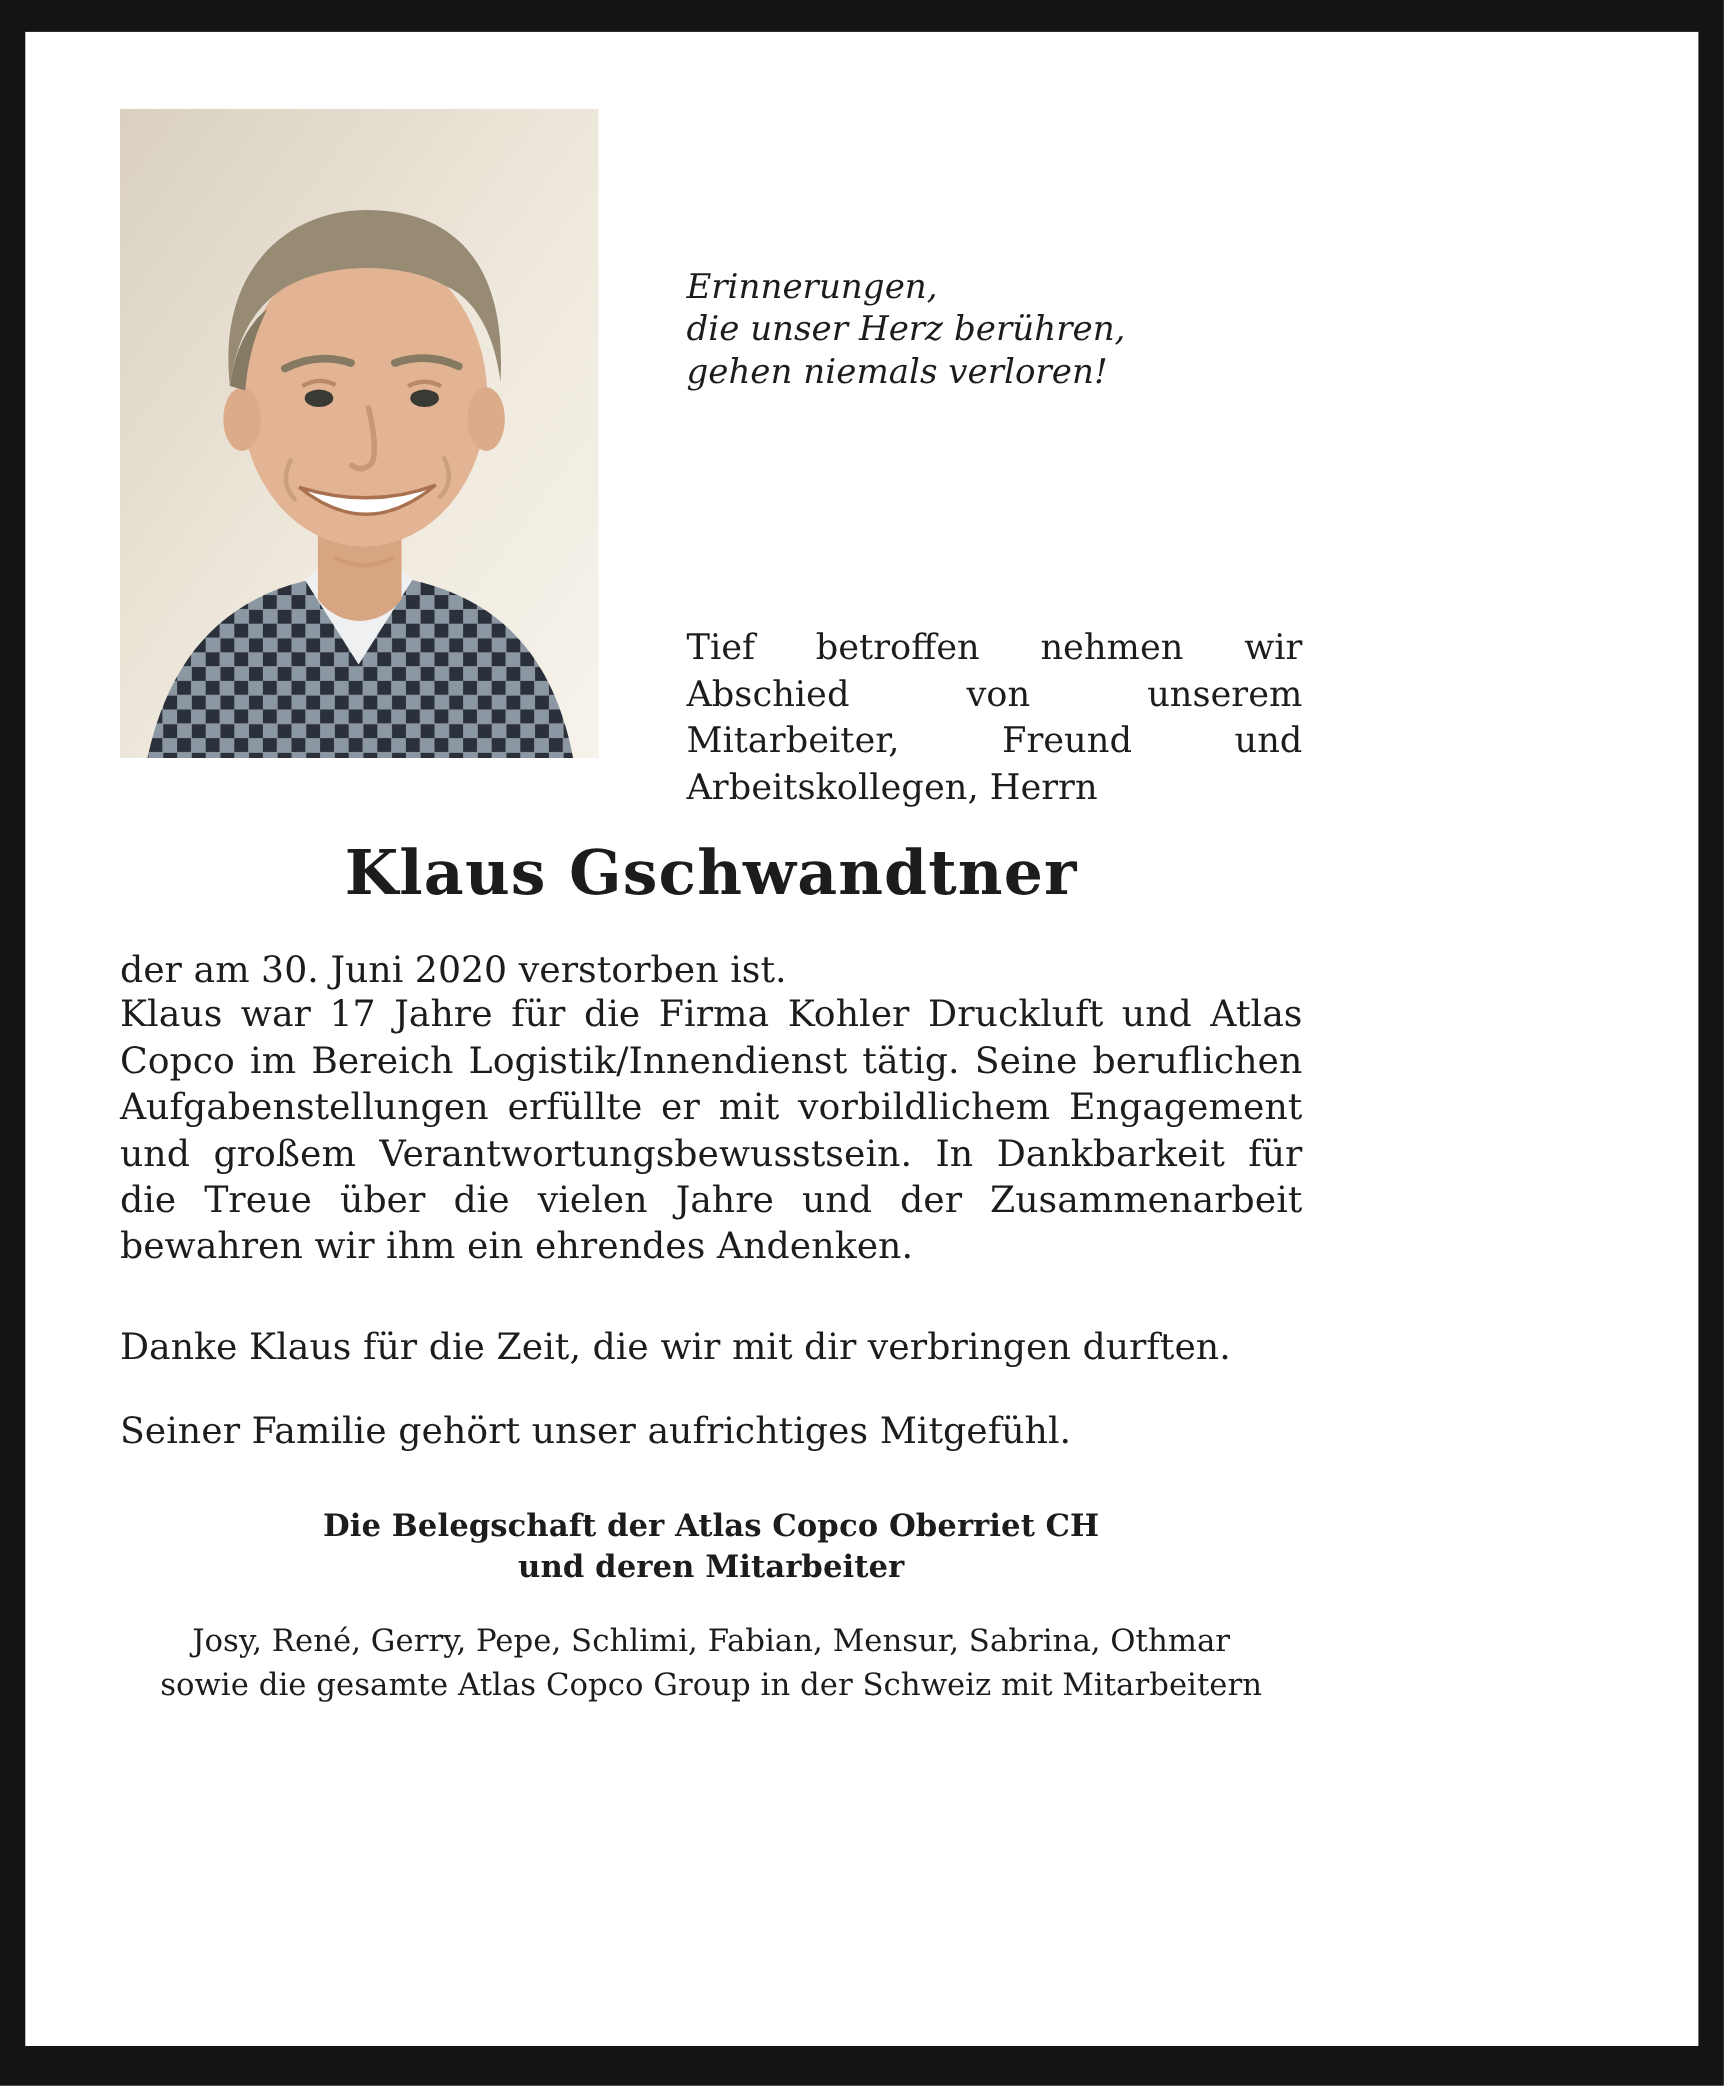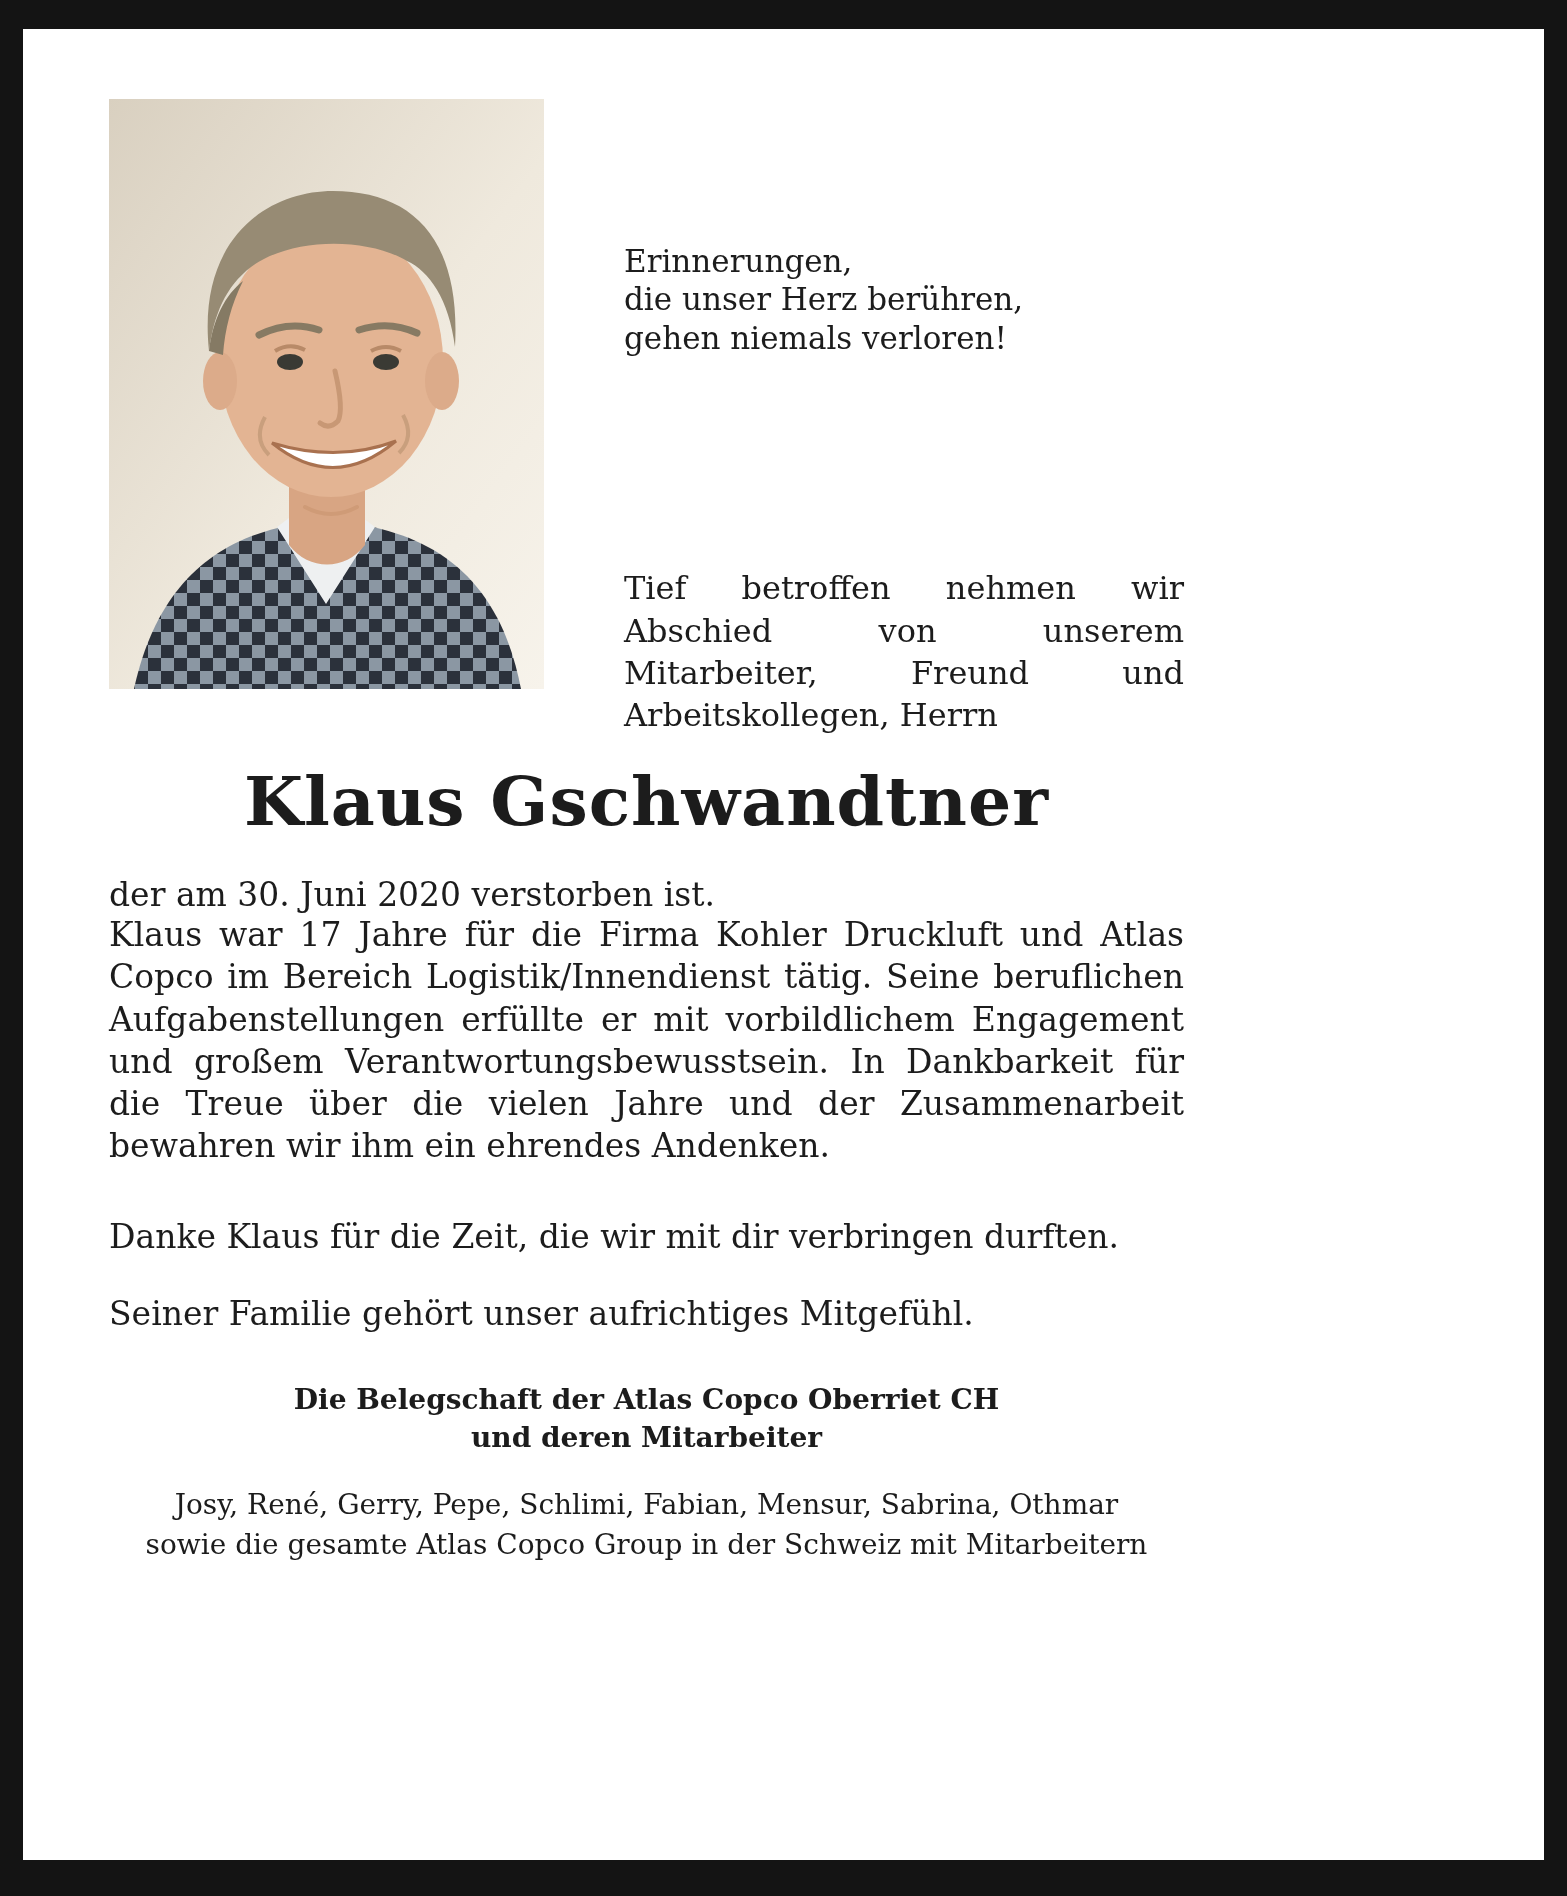--- a/index.html
+++ b/index.html
@@ -32,34 +32,35 @@
     background: #ece5d8;
   }
   .photo svg { display: block; width: 100%; height: 100%; }
 
   .right-col {
     width: 640px;
     padding-left: 80px;
   }
   .quote {
     margin-top: 143px;
+    font-style: italic;
     font-size: 31px;
     line-height: 1.24;
   }
   .intro {
     margin-top: 210px;
     font-size: 32px;
     line-height: 1.32;
     text-align: justify;
     text-align-last: left;
   }
 
   .name-title {
     margin-top: 28px;
-    font-size: 68px;
+    font-size: 56px;
     line-height: 1.1;
     text-align: center;
     letter-spacing: 1px;
   }
 
   .death-line {
     margin-top: 36px;
     font-size: 33px;
   }
 

